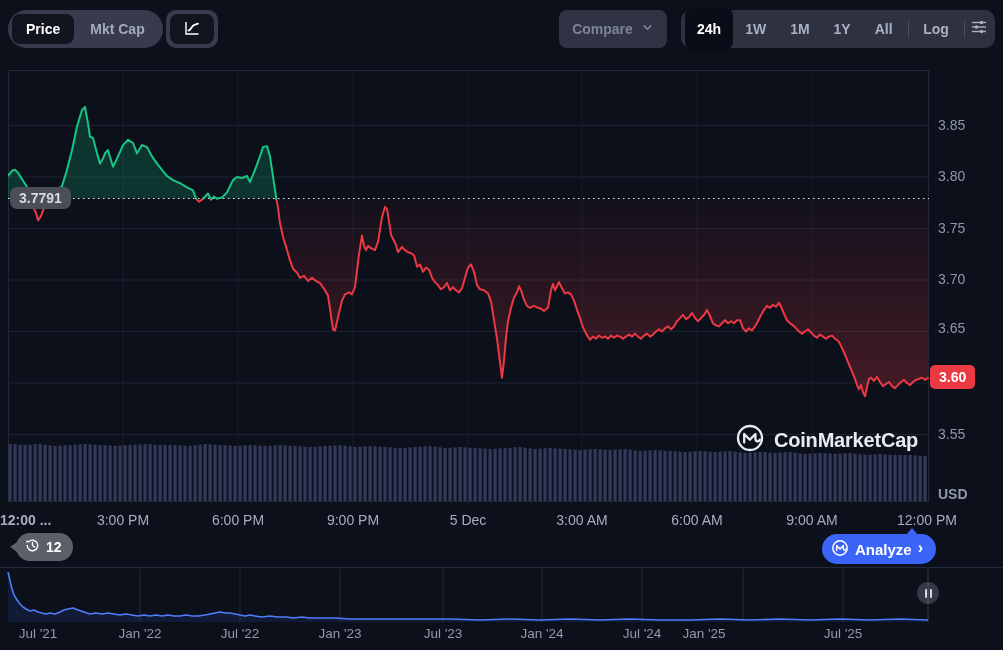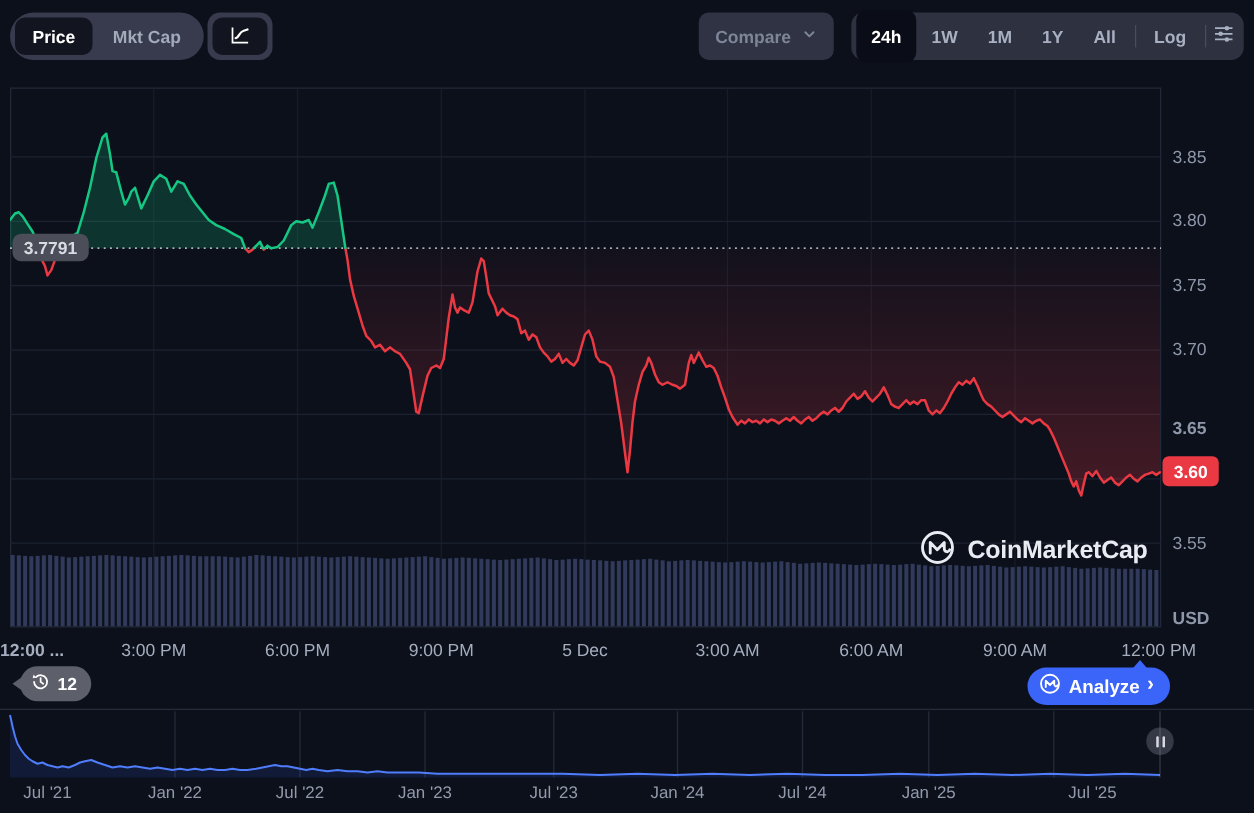--- a/index.html
+++ b/index.html
@@ -354,21 +354,21 @@
   </div>
 
   <div class="open-badge"><span>3.7791</span></div>
   <div class="price-badge"><span>3.60</span></div>
 
   <div id="y-axis">
       <div class="y-axis-label" style="top: 116.5px;">3.85</div>
       <div class="y-axis-label" style="top: 168px;">3.80</div>
       <div class="y-axis-label" style="top: 219.5px;">3.75</div>
       <div class="y-axis-label" style="top: 271px;">3.70</div>
-      <div class="y-axis-label" style="top: 334px; font-weight: bold;">3.65</div>
+      <div class="y-axis-label" style="top: 320px;">3.65</div>
       <div class="y-axis-label" style="top: 374px;">3.60</div>
       <div class="y-axis-label" style="top: 425.5px;">3.55</div>
     </div>
   <div class="usd-label">USD</div>
   <div id="x-axis">
       <div class="x-axis-label first" style="left: 0; font-weight: bold;">12:00 ...</div>
       <div class="x-axis-label" style="left: 123px;">3:00 PM</div>
       <div class="x-axis-label" style="left: 238px;">6:00 PM</div>
       <div class="x-axis-label" style="left: 353px;">9:00 PM</div>
       <div class="x-axis-label" style="left: 468px; text-align: right;">5 Dec</div>
@@ -428,21 +428,21 @@
       </svg>
   </div>
   <div id="timeline-labels">
       <div class="timeline-label" style="left: 38px;">Jul '21</div>
       <div class="timeline-label" style="left: 140px;">Jan '22</div>
       <div class="timeline-label" style="left: 240px;">Jul '22</div>
       <div class="timeline-label" style="left: 340px;">Jan '23</div>
       <div class="timeline-label" style="left: 443px;">Jul '23</div>
       <div class="timeline-label" style="left: 542px;">Jan '24</div>
       <div class="timeline-label" style="left: 642px;">Jul '24</div>
-      <div class="timeline-label" style="left: 743px; text-align: center;">Jan '25</div>
-      <div class="timeline-label" style="left: 874px;">Jul '25</div>
+      <div class="timeline-label" style="left: 704px; text-align: center;">Jan '25</div>
+      <div class="timeline-label" style="left: 843px;">Jul '25</div>
     </div>
   <div class="handle">
     <i></i>
       <i></i>
   </div>
 
 </div>
 
 </body></html>

